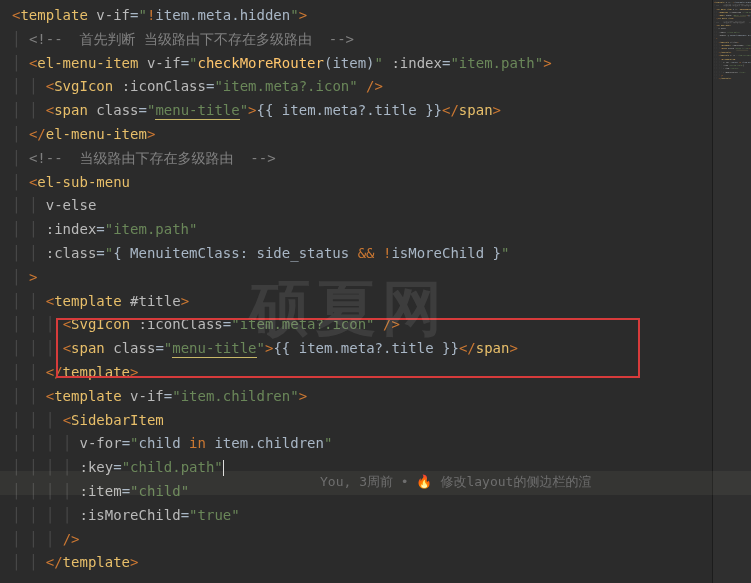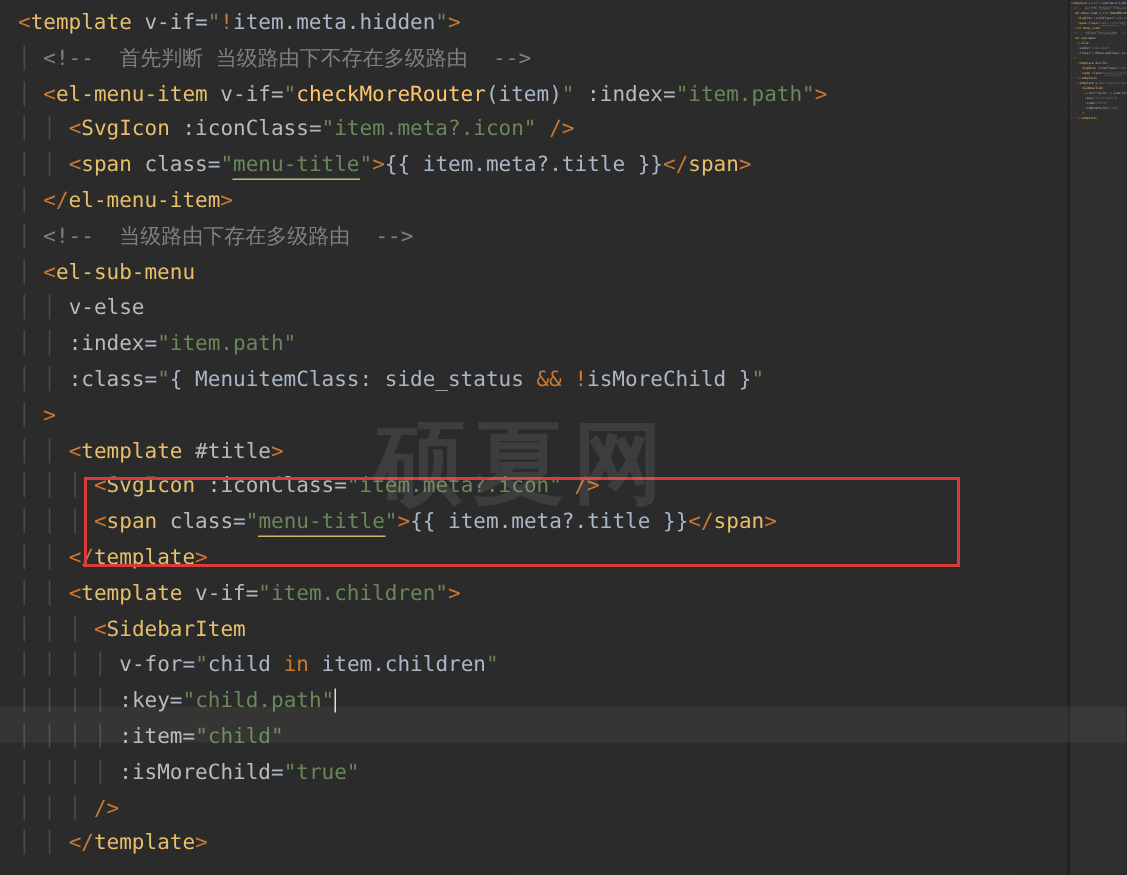--- a/index.html
+++ b/index.html
@@ -47,20 +47,23 @@
 <span class="indent-guide">│</span> <span class="indent-guide">│</span> <span class="bracket">&lt;/</span><span class="tag">template</span><span class="bracket">&gt;</span>
 <span class="indent-guide">│</span> <span class="indent-guide">│</span> <span class="bracket">&lt;</span><span class="tag">template</span><span class="op"> </span><span class="attr">v-if</span><span class="op">=</span><span class="val">"item.children"</span><span class="bracket">&gt;</span>
 <span class="indent-guide">│</span> <span class="indent-guide">│</span> <span class="indent-guide">│</span> <span class="bracket">&lt;</span><span class="tag">SidebarItem</span>
 <span class="indent-guide">│</span> <span class="indent-guide">│</span> <span class="indent-guide">│</span> <span class="indent-guide">│</span> <span class="attr">v-for</span><span class="op">=</span><span class="val">"</span><span class="expr">child </span><span class="kw">in</span><span class="expr"> item.children</span><span class="val">"</span>
 <span class="indent-guide">│</span> <span class="indent-guide">│</span> <span class="indent-guide">│</span> <span class="indent-guide">│</span> <span class="attr">:key</span><span class="op">=</span><span class="val">"child.path"</span><span class="cursor"></span>
 <span class="indent-guide">│</span> <span class="indent-guide">│</span> <span class="indent-guide">│</span> <span class="indent-guide">│</span> <span class="attr">:item</span><span class="op">=</span><span class="val">"child"</span>
 <span class="indent-guide">│</span> <span class="indent-guide">│</span> <span class="indent-guide">│</span> <span class="indent-guide">│</span> <span class="attr">:isMoreChild</span><span class="op">=</span><span class="val">"true"</span>
 <span class="indent-guide">│</span> <span class="indent-guide">│</span> <span class="indent-guide">│</span> <span class="bracket">/&gt;</span>
 <span class="indent-guide">│</span> <span class="indent-guide">│</span> <span class="bracket">&lt;/</span><span class="tag">template</span><span class="bracket">&gt;</span></div>
   <div class="blame-line"></div>
+  <div class="blame-text">
+    <span>You, </span><span>3周前</span><span> • </span><span class="fire">🔥</span><span> 修改layout的侧边栏的渲</span>
+  </div>
   <div class="red-box"></div>
   <div class="watermark">硕夏网</div>
   <div class="minimap">
       <div class="minimap-inner" id="mini"><span class="bracket">&lt;</span><span class="tag">template</span><span class="op"> </span><span class="attr">v-if</span><span class="op">=</span><span class="val">"</span><span class="kw">!</span><span class="expr">item.meta.hidden</span>
 <span class="indent-guide">│</span> <span class="cmt">&lt;!--  首先判断 当级路由下不存在多级路由  --&gt;</span>
 <span class="indent-guide">│</span> <span class="bracket">&lt;</span><span class="tag">el-menu-item</span><span class="op"> </span><span class="attr">v-if</span><span class="op">=</span><span class="val">"</span><span class="fn">checkMoreRouter</span>
 <span class="indent-guide">│</span> <span class="indent-guide">│</span> <span class="bracket">&lt;</span><span class="tag">SvgIcon</span><span class="op"> </span><span class="attr">:iconClass</span><span class="op">=</span><span class="val">"item.meta?.icon"</span>
 <span class="indent-guide">│</span> <span class="indent-guide">│</span> <span class="bracket">&lt;</span><span class="tag">span</span><span class="op"> </span><span class="attr">class</span><span class="op">=</span><span class="val">"</span><span class="val underline">menu-title</span><span class="val">"</span><span class="bracket">&gt;</span><span class="op">{{ </span>
 <span class="indent-guide">│</span> <span class="bracket">&lt;/</span><span class="tag">el-menu-item</span><span class="bracket">&gt;</span>
 <span class="indent-guide">│</span> <span class="cmt">&lt;!--  当级路由下存在多级路由  --&gt;</span>

